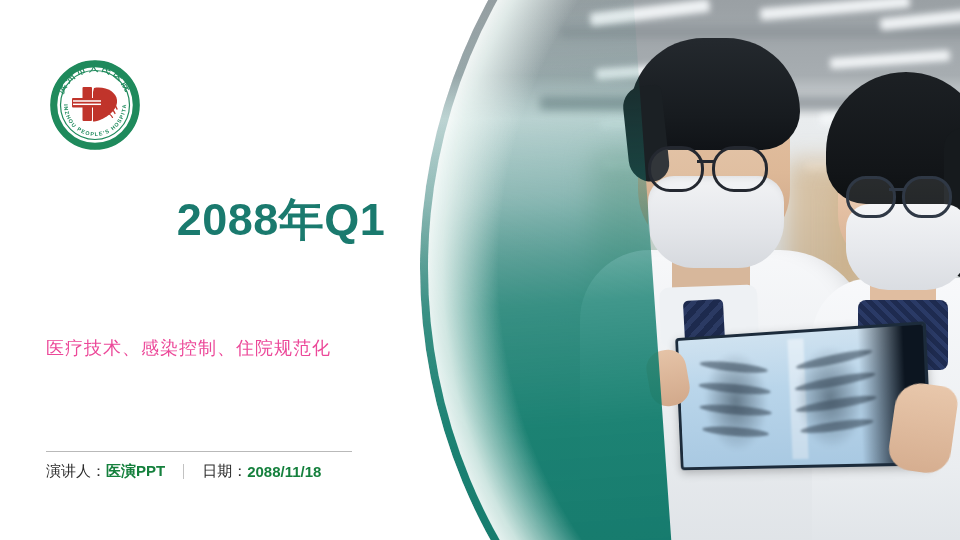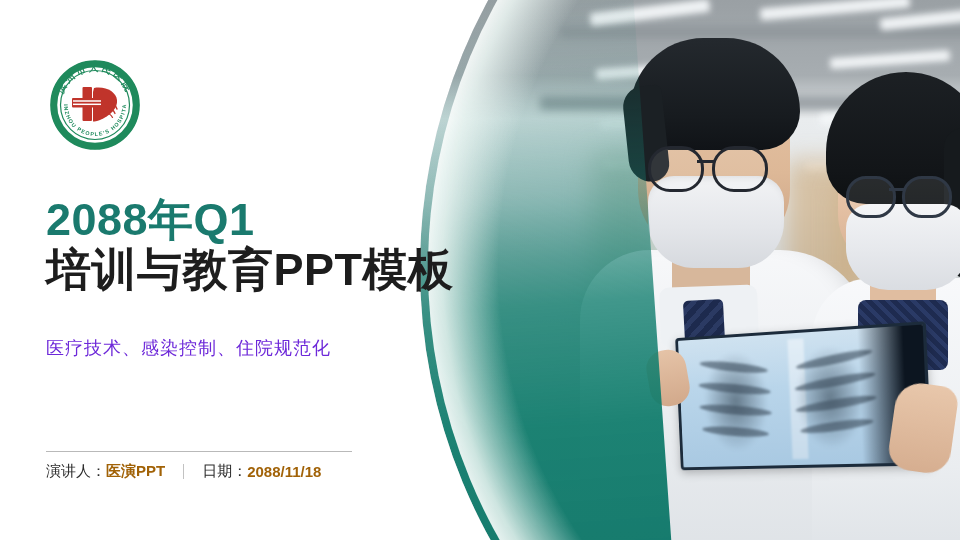--- a/index.html
+++ b/index.html
@@ -337,20 +337,21 @@
     left: 48px; top: 58px;
     width: 94px; height: 94px;
   }
   .logo svg { display: block; }
 
   .title-block {
     position: absolute;
     left: 46px;
     top: 196px;
     width: 470px;
+    text-align: center;
   }
   .title-line1 {
     font-size: 45px;
     font-weight: bold;
     color: #1a7a6e;
     letter-spacing: .5px;
     line-height: 1.08;
     white-space: nowrap;
   }
   .title-line2 {
@@ -359,21 +360,21 @@
     color: #1d1d1d;
     letter-spacing: .5px;
     line-height: 1.12;
     white-space: nowrap;
   }
   .subtitle {
     position: absolute;
     left: 46px;
     top: 336px;
     font-size: 18px;
-    color: #6d28d9;
+    color: #ec4899;
     letter-spacing: 1px;
     white-space: nowrap;
   }
 
   .divider {
     position: absolute;
     left: 46px;
     top: 451px;
     width: 306px;
     height: 1px;
@@ -384,21 +385,21 @@
     position: absolute;
     left: 46px;
     top: 462px;
     font-size: 15px;
     color: #2b2b2b;
     white-space: nowrap;
     display: flex;
     align-items: center;
   }
   .meta .label { color: #2b2b2b; }
-  .meta .value { font-weight: bold; color: #a16207; }
+  .meta .value { font-weight: bold; color: #15803d; }
   .meta .sep {
     display: inline-block;
     width: 1px;
     height: 15px;
     background: #c2c2c2;
     margin: 0 18px;
   }
 
   .footer {
     position: absolute;
@@ -510,21 +511,20 @@
         </g>
         <g stroke="#ffffff" stroke-width="1.5">
           <line x1="25" y1="43" x2="53" y2="43"></line>
           <line x1="25" y1="46.3" x2="53" y2="46.3"></line>
         </g>
       </svg>
     </div>
 
     <div class="title-block">
       <div class="title-line1">2088年Q1</div>
-      <div class="title-line2">培训与教育PPT模板</div>
     </div>
 
     <div class="subtitle">医疗技术、感染控制、住院规范化</div>
 
     <div class="divider"></div>
 
     <div class="meta">
       <span class="label">演讲人：</span>
       <span class="value">医演PPT</span>
       <span class="sep"></span>

